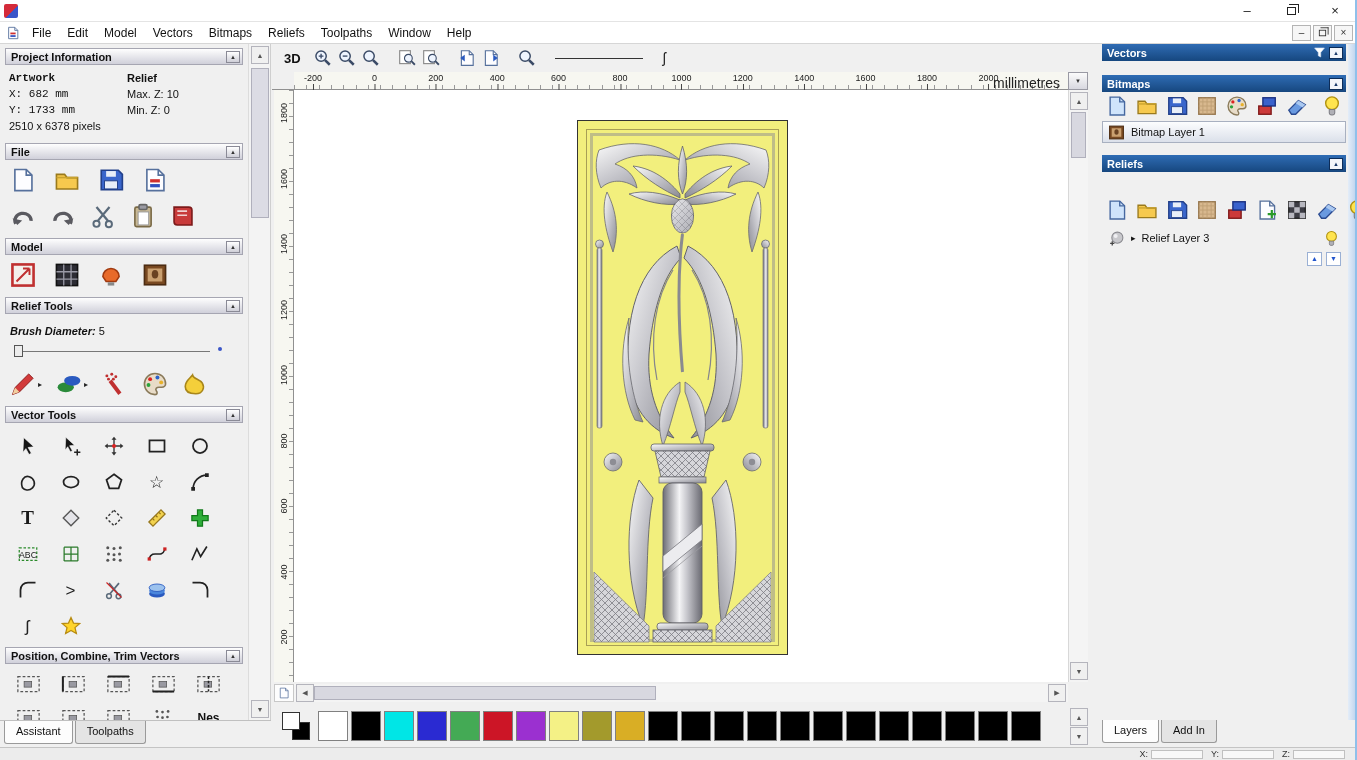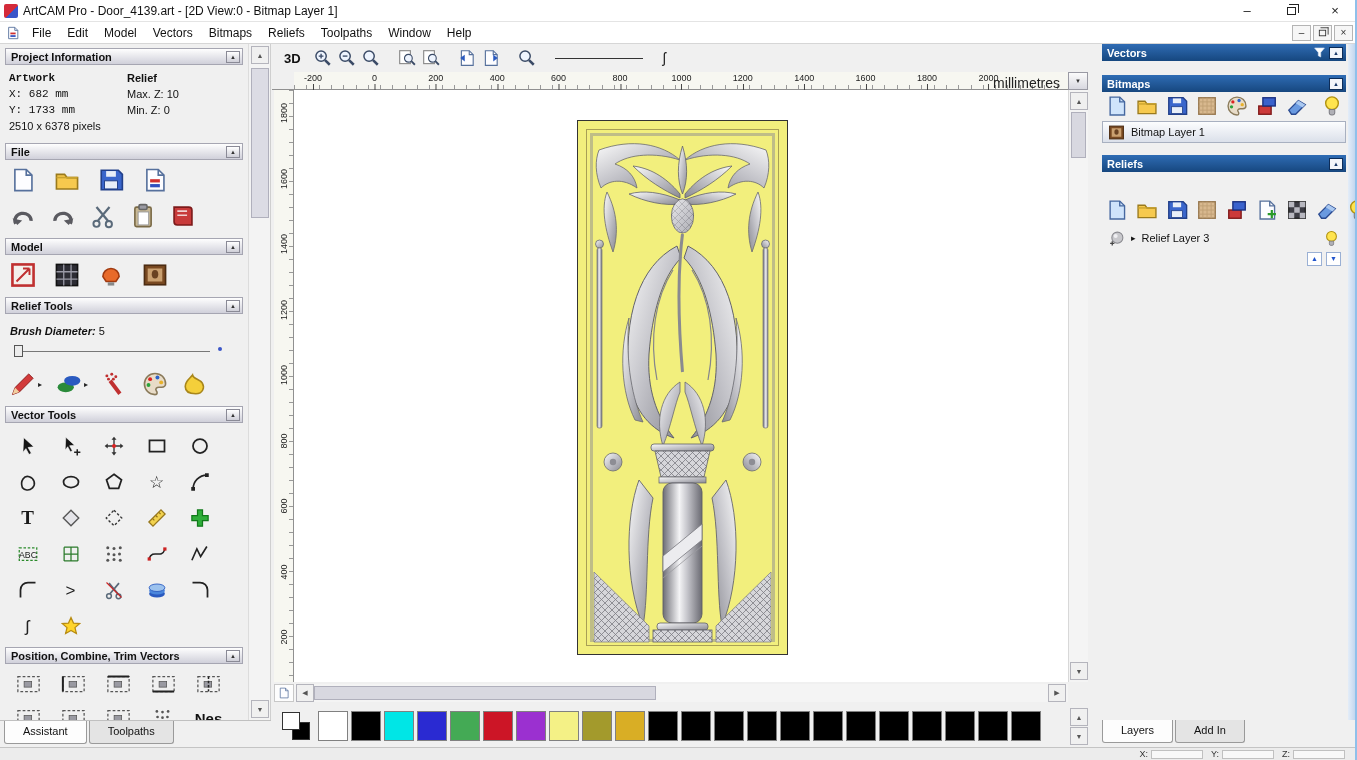--- a/index.html
+++ b/index.html
@@ -45,21 +45,21 @@
   .slider .thumb{position:absolute;left:0;top:1px;width:9px;height:12px;background:#ececec;border:1px solid #555;}
   .slider-dot{position:absolute;right:-12px;top:3px;width:4px;height:4px;border-radius:50%;background:#3a55c8;}
   .vt-grid{display:grid;grid-template-columns:repeat(5,43px);padding:4px 6px 0;row-gap:2px;}
   .vtc{height:34px;display:flex;align-items:center;justify-content:center;}
   .vtc svg{width:20px;height:20px;}
   .glyph{font-size:17px;line-height:1;color:#222;}
   .glyph-serif{font-family:"Liberation Serif",serif;font-weight:bold;font-size:19px;color:#1a1a1a;}
   .pos-grid{display:grid;grid-template-columns:repeat(5,45px);padding:6px 6px 0;row-gap:10px;}
   .posc{height:24px;display:flex;align-items:center;justify-content:center;}
   .posc svg{width:27px;height:20px;}
-  .nes{font-weight:bold;font-size:15px;}
+  .nes{font-weight:bold;font-size:12px;}
 
   
   .lsb{position:absolute;left:248px;top:44px;width:23px;height:676px;background:#f3f3f3;border-left:1px solid #dcdcdc;border-right:1px solid #cfcfcf;}
   .sb-btn{position:absolute;left:2px;width:18px;height:18px;background:#f0f0f0;border:1px solid #b4b4bc;color:#555;font-size:7px;display:flex;align-items:center;justify-content:center;}
   .lsb-thumb{position:absolute;left:2px;top:24px;width:18px;height:150px;background:#dcdce4;border:1px solid #b0b0bc;}
 
   
   .ctoolbar{position:absolute;left:272px;top:44px;width:818px;height:28px;background:#f0f0f0;display:flex;align-items:center;}
   .tb-3d{font-weight:bold;font-size:13px;margin:0 10px 0 12px;}
   .tbi{width:24px;height:24px;display:flex;align-items:center;justify-content:center;}
@@ -99,21 +99,21 @@
   .chip{position:relative;width:28px;height:28px;margin-left:10px;flex:none;}
   .chip .pc{position:absolute;left:0;top:0;width:18px;height:18px;background:#fff;border:1px solid #333;z-index:2;}
   .chip .sc{position:absolute;right:0;bottom:0;width:18px;height:18px;background:#000;border:1px solid #333;}
   .swatches{display:flex;margin-left:8px;}
   .swatch{width:30px;height:30px;border:1px solid #808080;margin-right:3px;flex:none;}
   .pal-btn{position:absolute;width:18px;height:18px;background:#f0f0f0;border:1px solid #b4b4bc;color:#555;font-size:7px;display:flex;align-items:center;justify-content:center;}
 
   
   .ltabs{position:absolute;left:0;top:720px;width:271px;height:27px;background:#f0f0f0;border-top:1px solid #c0c0c0;display:flex;padding-left:4px;}
   .rtabs{position:absolute;left:1100px;top:720px;height:27px;display:flex;padding-left:2px;}
-  .tab{padding:4px 18px 3px;border:1px solid #9a9a9a;border-top:none;background:#e4e4e4;border-radius:0 0 3px 3px;margin-right:2px;height:23px;}
+  .tab{padding:4px 11px 3px;border:1px solid #9a9a9a;border-top:none;background:#e4e4e4;border-radius:0 0 3px 3px;margin-right:2px;height:23px;}
   .tab.active{background:#fdfdfd;}
 
   
   .rdiv{position:absolute;left:1090px;top:44px;width:10px;height:702px;background:#f0f0f0;}
   .rpanel{position:absolute;left:1100px;top:44px;width:255px;height:676px;background:#f0f0f0;}
   .rstrip{position:absolute;right:-2px;top:0;width:9px;height:676px;background:linear-gradient(90deg,#e4edf8,#b8d0ec);}
   .rhdr{position:absolute;left:2px;right:9px;height:17px;background:linear-gradient(#2f6cb4,#16477f);color:#fff;font-weight:bold;display:flex;align-items:center;padding:0 3px 0 5px;gap:3px;}
   .rhdr .sp{flex:1;}
   .rhdr svg{width:13px;height:13px;}
   .rhdr-btn{width:14px;height:12px;background:#f2f5fa;border:1px solid #0c2c58;color:#1a3a6a;font-size:6px;line-height:10px;text-align:center;}
@@ -361,21 +361,20 @@
         <rect x="1" y="3" width="14" height="10" fill="none" stroke="#2a8a2a" stroke-dasharray="2 1.4"></rect>
         <text x="8" y="11" font-size="7" text-anchor="middle" fill="#222" font-family="sans-serif">ABC</text>
       </symbol>
 </defs>
 </svg>
 
 <div class="app">
 
   <div class="titlebar">
     <div class="app-logo"></div>
-    <span class="title-text">ArtCAM Pro - Door_4139.art - [2D View:0 - Bitmap Layer 1]</span>
     <div class="win-btns">
       <div class="win-btn">–</div>
       <div class="win-btn">
           <span class="shape-restore"></span>
         </div>
       <div class="win-btn">×</div>
     </div>
   </div>
 
   <div class="menubar">

